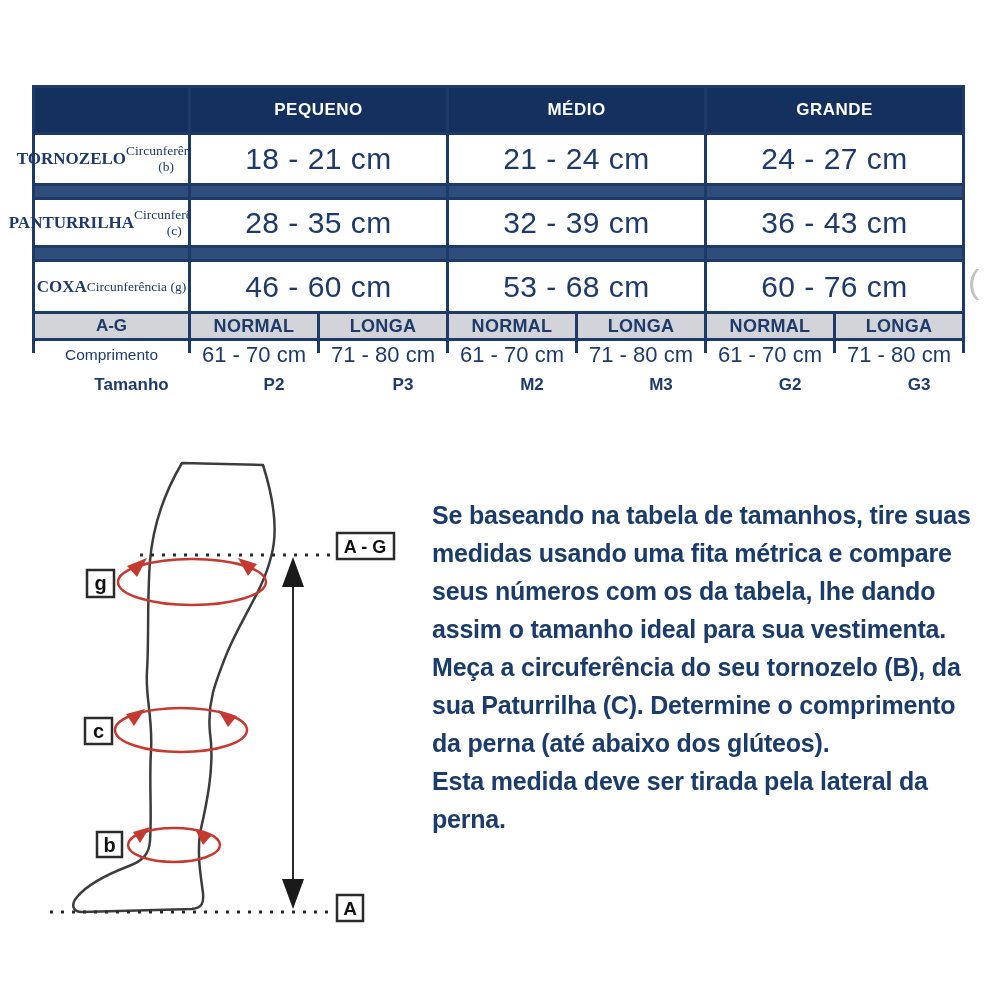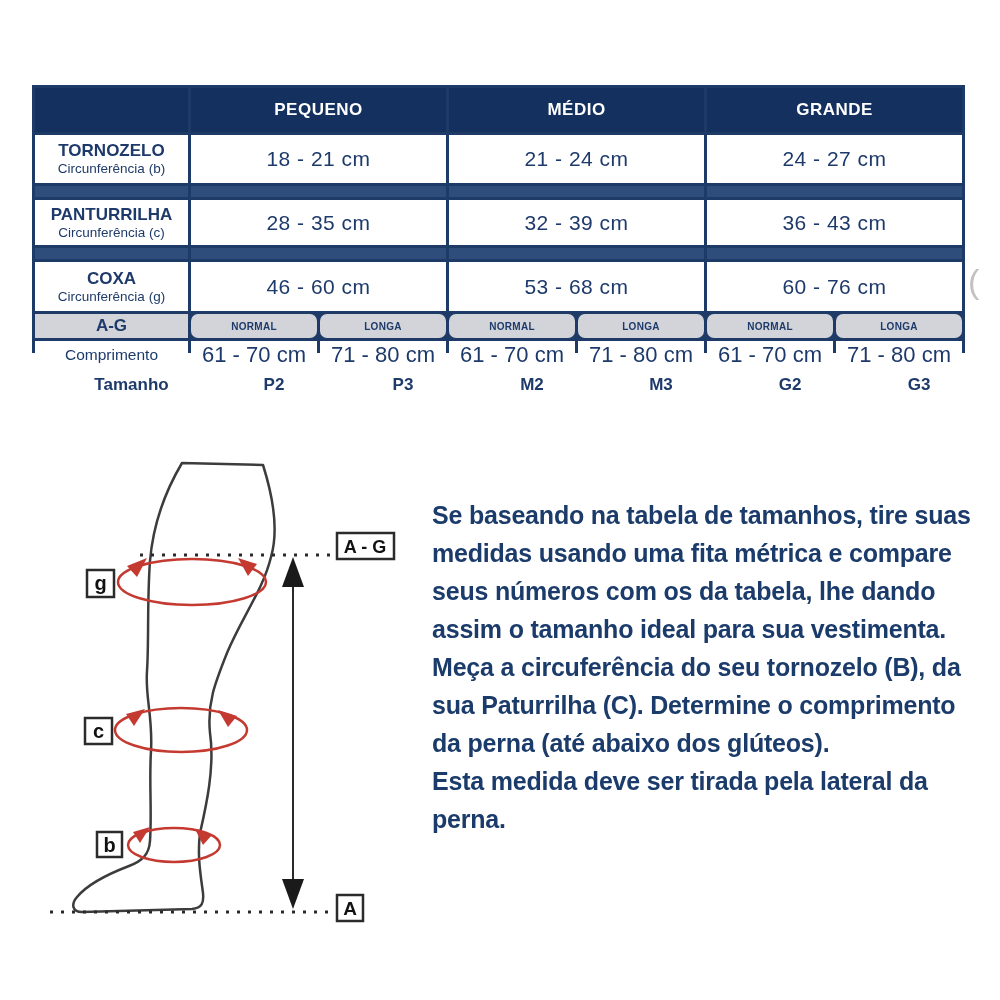--- a/index.html
+++ b/index.html
@@ -12,27 +12,27 @@
     box-sizing:border-box;padding:3px;background:#1e3a66;
     display:grid;
     grid-template-columns:153px repeat(6,1fr);
     grid-template-rows:44px 48px 11px 45px 11px 49px 24px 28px 25px;
     gap:3px;
   }
   .cell{display:flex;align-items:center;justify-content:center;background:#fff;
         color:#1e3a6b;text-align:center;}
   .hdr{background:#14305e;color:#ffffff;font-weight:bold;font-size:17px;letter-spacing:.5px;}
   .sep{background:#2e4d7b;}
-  .lbl{flex-direction:column;line-height:1.15;}
+  .lbl{flex-direction:row;line-height:1.15;font-family:Liberation Serif, serif;}
   .lbl .big{font-weight:bold;font-size:17px;}
   .lbl .sub{font-size:13.5px;}
-  .val{font-size:21px;letter-spacing:.5px;text-align:center;}
+  .val{font-size:30px;letter-spacing:.5px;text-align:center;}
   .gray{background:#d2d4d9;}
   .agl{font-weight:bold;font-size:17px;text-align:right;}
-  .nl{font-weight:bold;font-size:10px;letter-spacing:.3px;border-radius:7px;}
+  .nl{font-weight:bold;font-size:18px;letter-spacing:.3px;}
   .complbl{font-size:15.5px;text-align:center;}
   .compval{font-size:22px;}
   .szlbl,.szval{font-weight:bold;font-size:17px;padding-left:40px;}
 
   
   .r1{grid-row:1}.r2{grid-row:2}.r3{grid-row:3}.r4{grid-row:4}.r5{grid-row:5}
   .r6{grid-row:6}.r7{grid-row:7}.r8{grid-row:8}.r9{grid-row:9}
   .c1{grid-column:1}.c2s{grid-column:2 / span 2}.c4s{grid-column:4 / span 2}.c6s{grid-column:6 / span 2}
   .c2{grid-column:2}.c3{grid-column:3}.c4{grid-column:4}.c5{grid-column:5}.c6{grid-column:6}.c7{grid-column:7}
 

